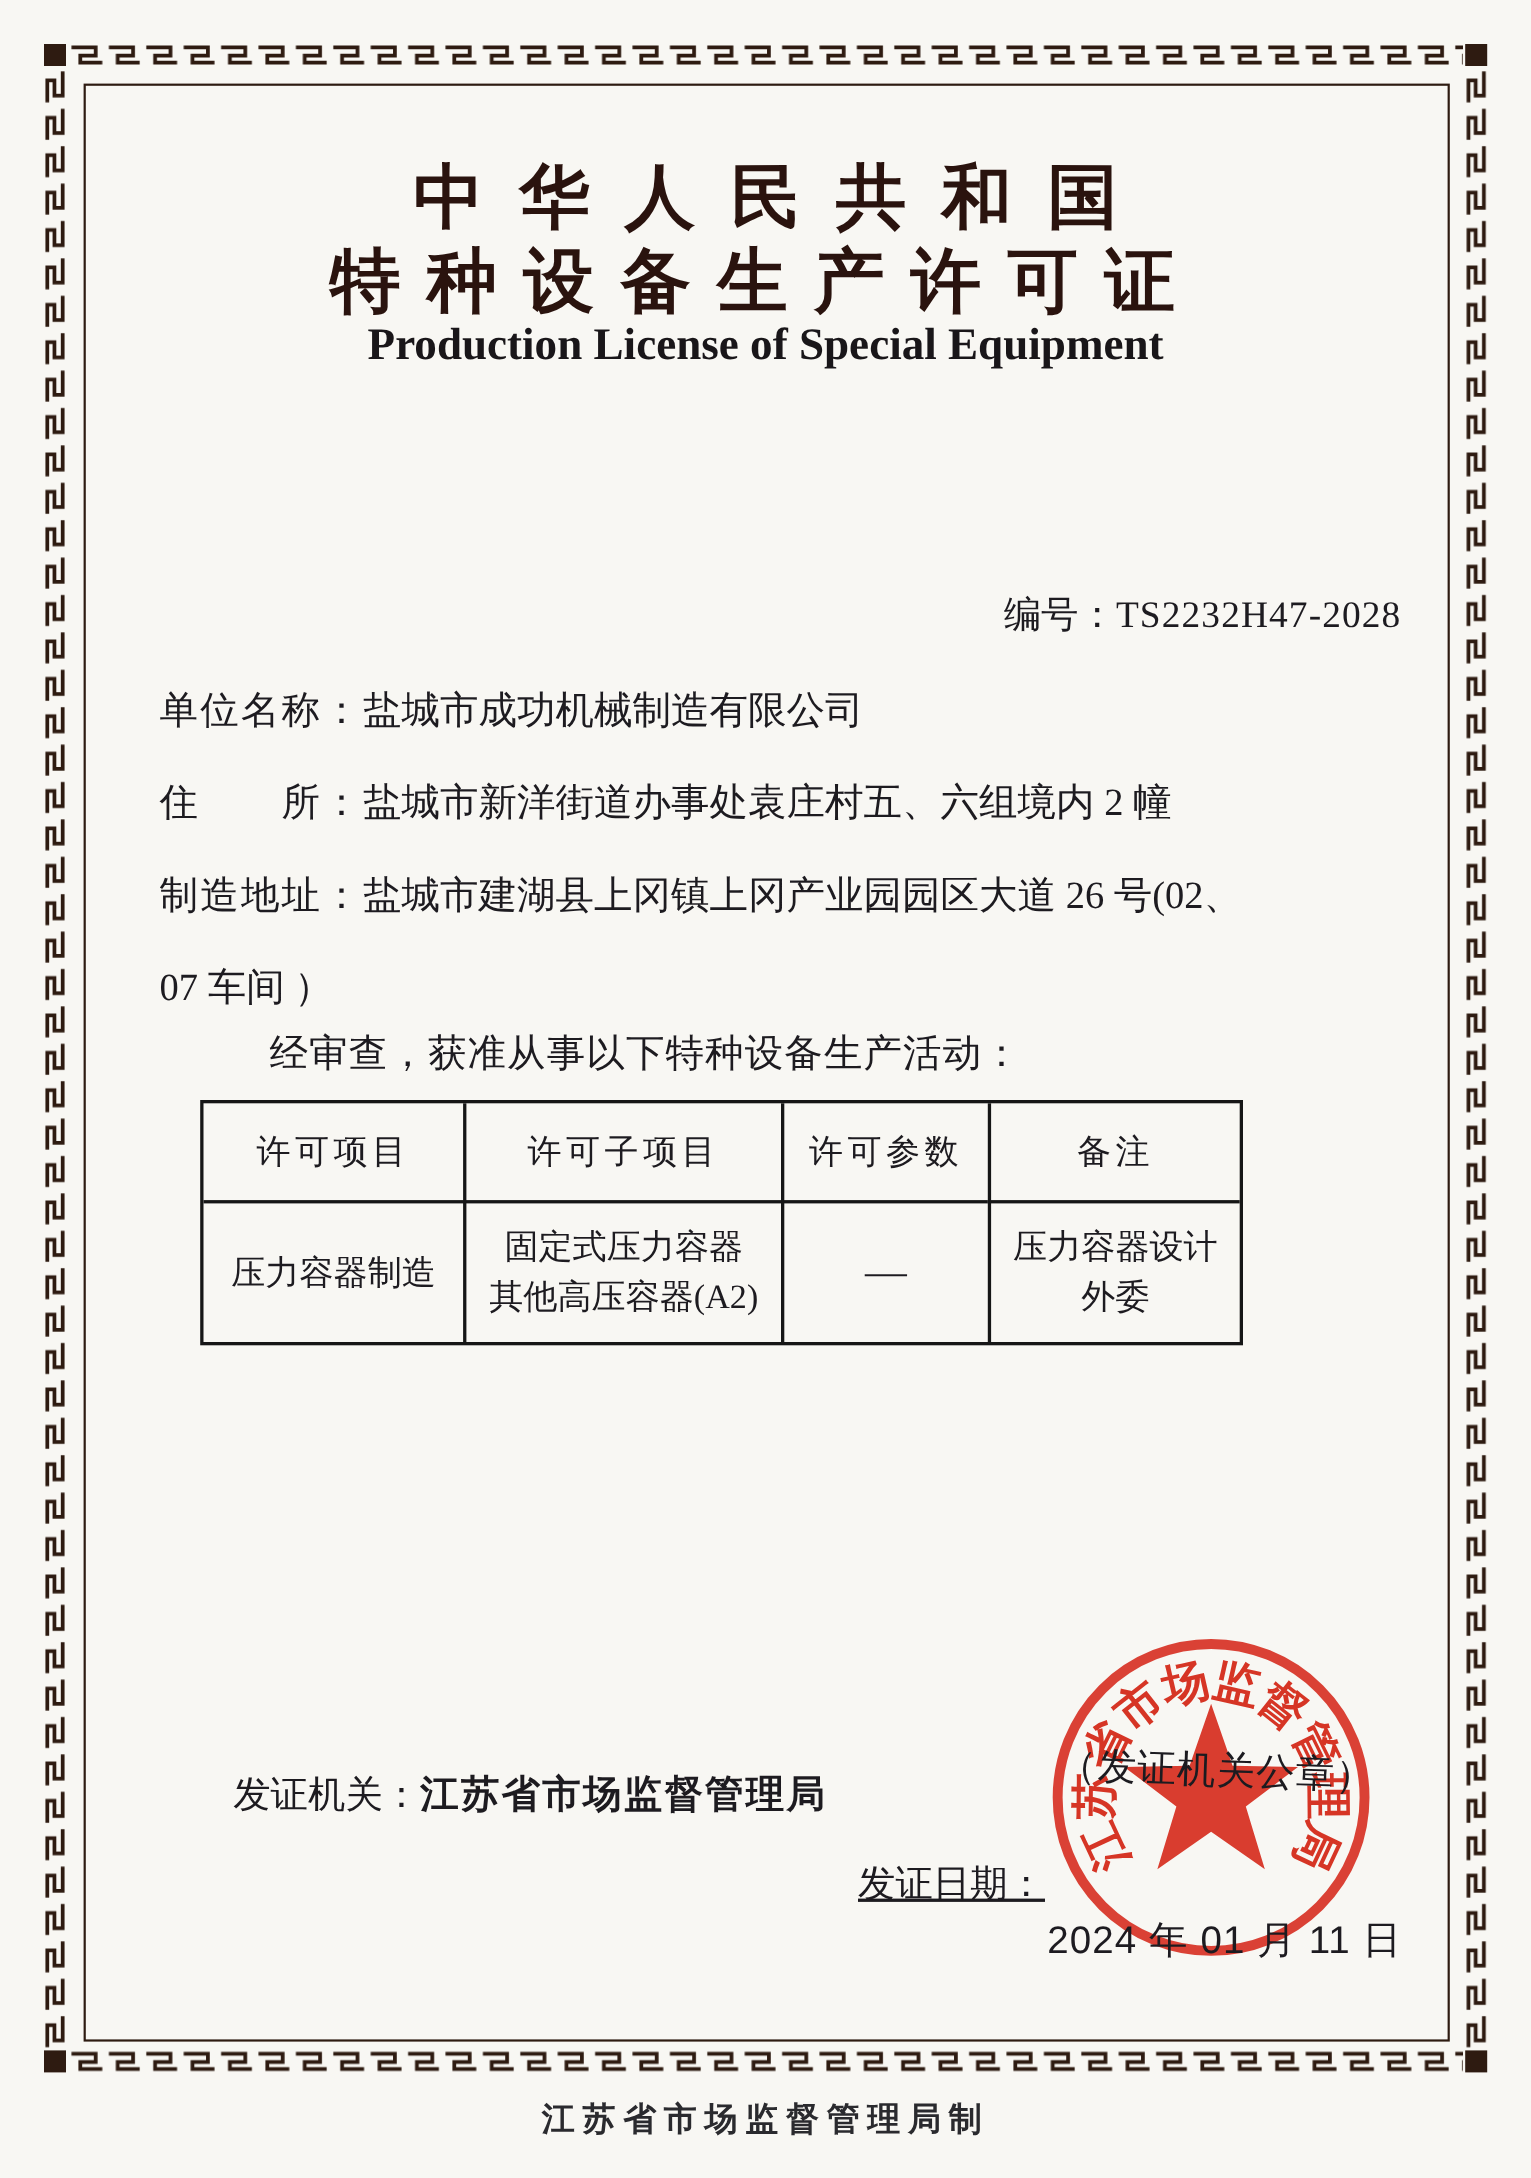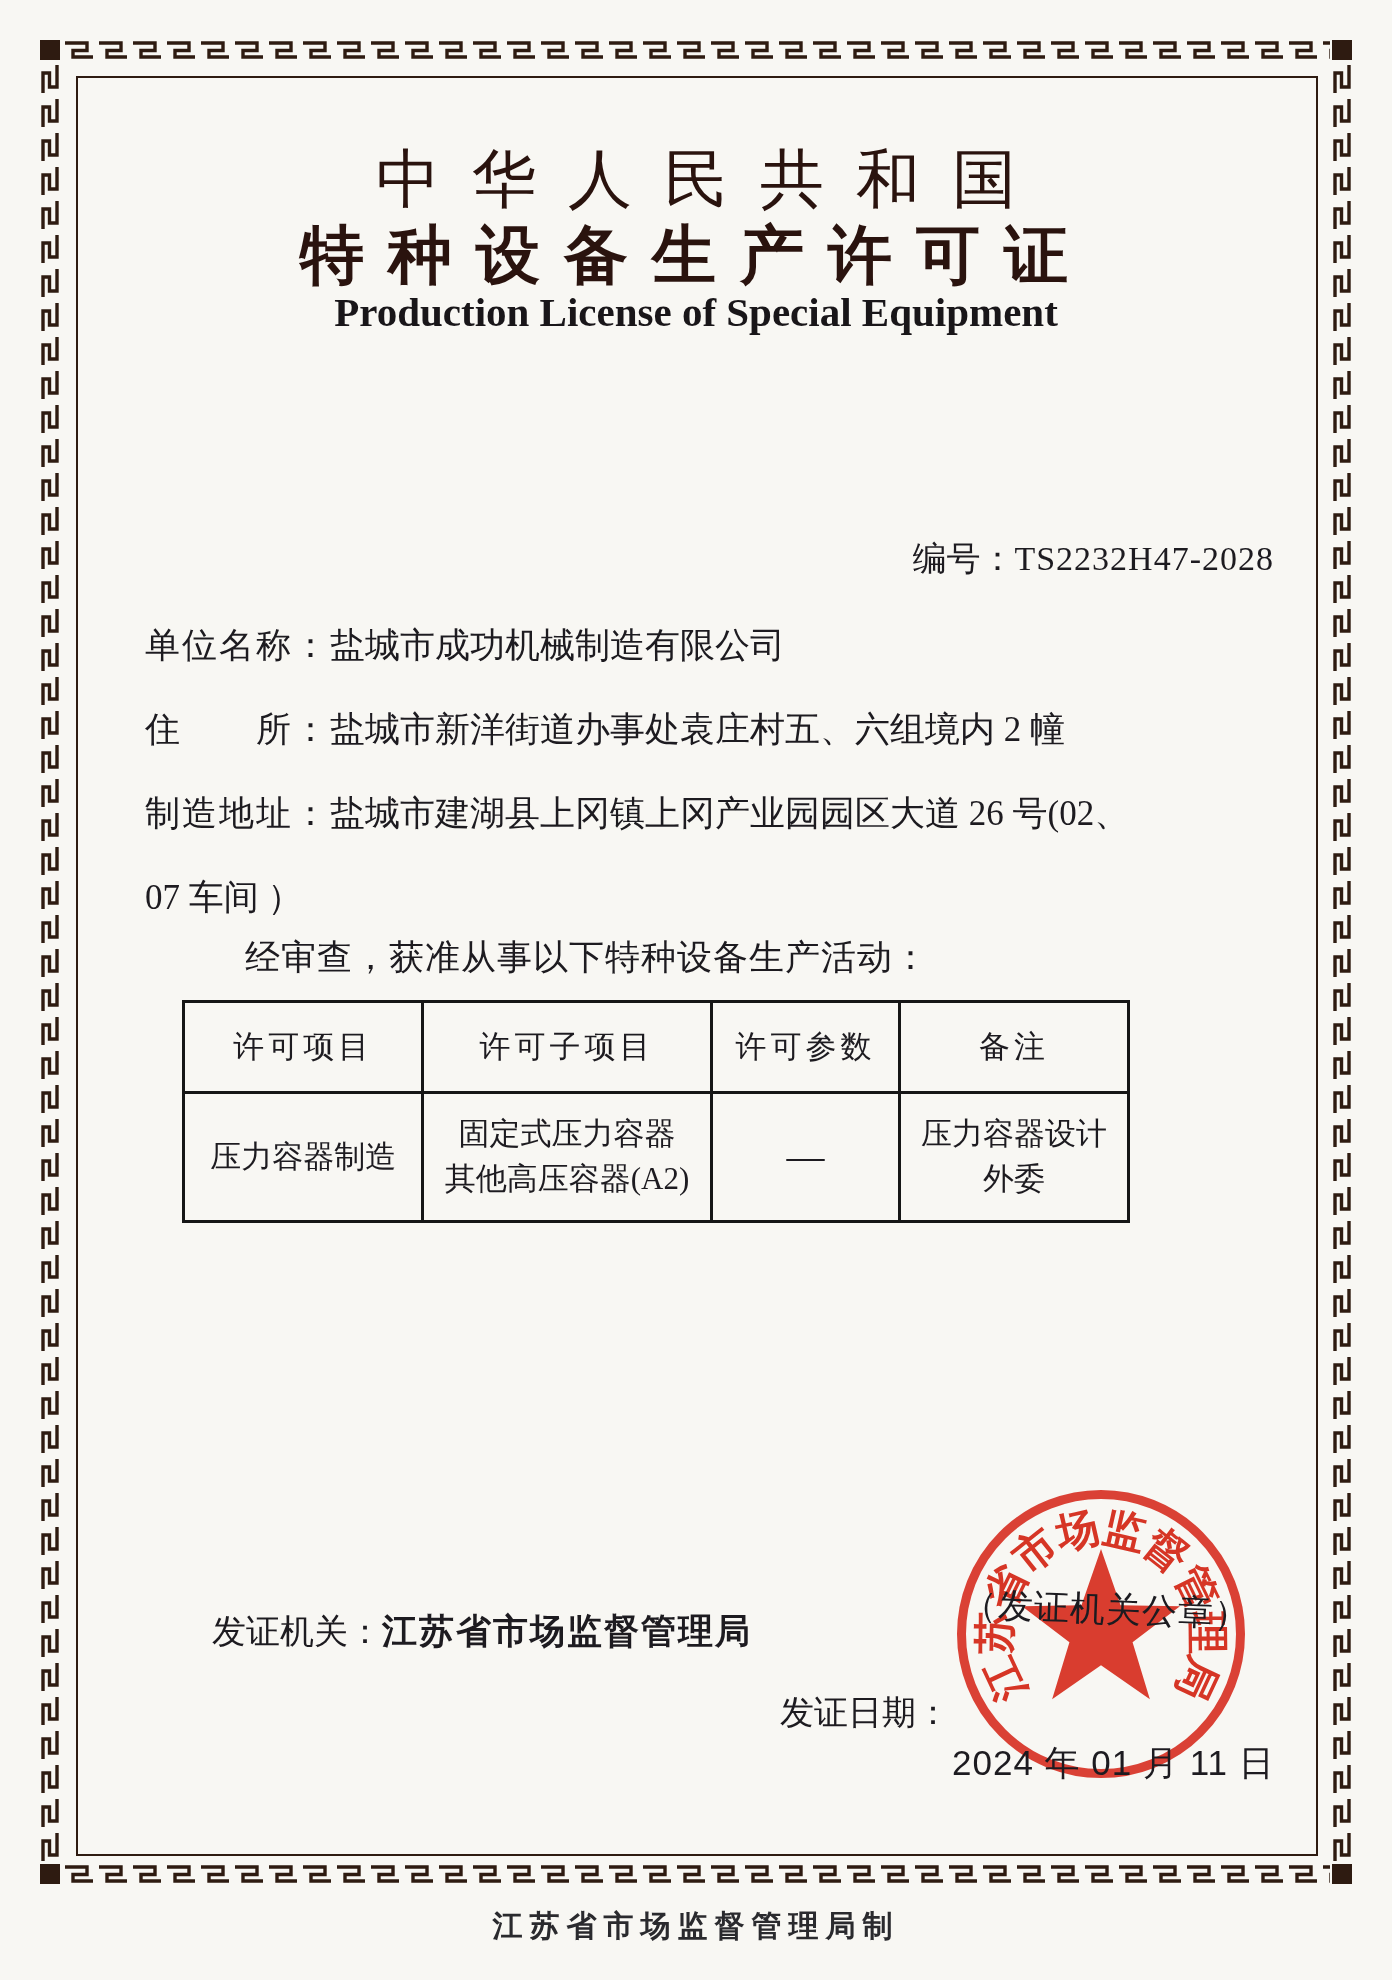--- a/index.html
+++ b/index.html
@@ -15,21 +15,21 @@
   }
   
   .bstrip{position:absolute;}
   .bcorner{position:absolute;width:20px;height:20px;background:#2e1b11;}
   .inner-line{
     position:absolute;left:76px;top:76px;width:1238px;height:1776px;
     border:2px solid #2e1b11;
   }
   
   .t-cn1{position:absolute;top:136px;left:0;width:100%;text-align:center;
-    font-size:64px;font-weight:400;color:#2a130e;letter-spacing:32px;padding-left:32px;box-sizing:border-box;}
+    font-size:64px;font-weight:700;color:#2a130e;letter-spacing:32px;padding-left:32px;box-sizing:border-box;}
   .t-cn2{position:absolute;top:212px;left:0;width:100%;text-align:center;
     font-size:64px;font-weight:700;color:#2a130e;letter-spacing:24px;box-sizing:border-box;}
   .t-en{position:absolute;left:0;width:100%;text-align:center;
     font-size:41px;font-weight:700;color:#191619;}
   .t-en1{top:288px;}
   .t-en2{top:336px;}
   
   .lic-no{position:absolute;top:536px;right:118px;font-size:34px;color:#1d1b20;}
   .lic-no .num{letter-spacing:1px;}
   
@@ -135,21 +135,21 @@
     <div class="cell brow dash">—</div>
     <div class="cell brow">
       <div>压力容器设计</div>
       <div>外委</div>
     </div>
   </div>
 
   <div class="iss" style="left:212px;top:1608px;"><span>发证机关：</span><span class="val-b">江苏省市场监督管理局</span></div>
 
 
-  <div class="iss" style="left:780px;top:1690px;">发证日期：</div>
+  <div class="iss" style="left:780px;top:1690px;text-decoration:underline;">发证日期：</div>
   <div class="iss val-date" style="left:952px;top:1740px;z-index:3;">2024 年 01 月 11 日</div>
 
   <div class="seal-ring"></div>
   <div class="seal-arc">
     <span style="transform:translate(-50%,-50%) rotate(-115deg) translateY(-106px);">江</span>
     <span style="transform:translate(-50%,-50%) rotate(-89.4deg) translateY(-106px);">苏</span>
     <span style="transform:translate(-50%,-50%) rotate(-63.9deg) translateY(-106px);">省</span>
     <span style="transform:translate(-50%,-50%) rotate(-38.3deg) translateY(-106px);">市</span>
     <span style="transform:translate(-50%,-50%) rotate(-12.8deg) translateY(-106px);">场</span>
     <span style="transform:translate(-50%,-50%) rotate(12.8deg) translateY(-106px);">监</span>

